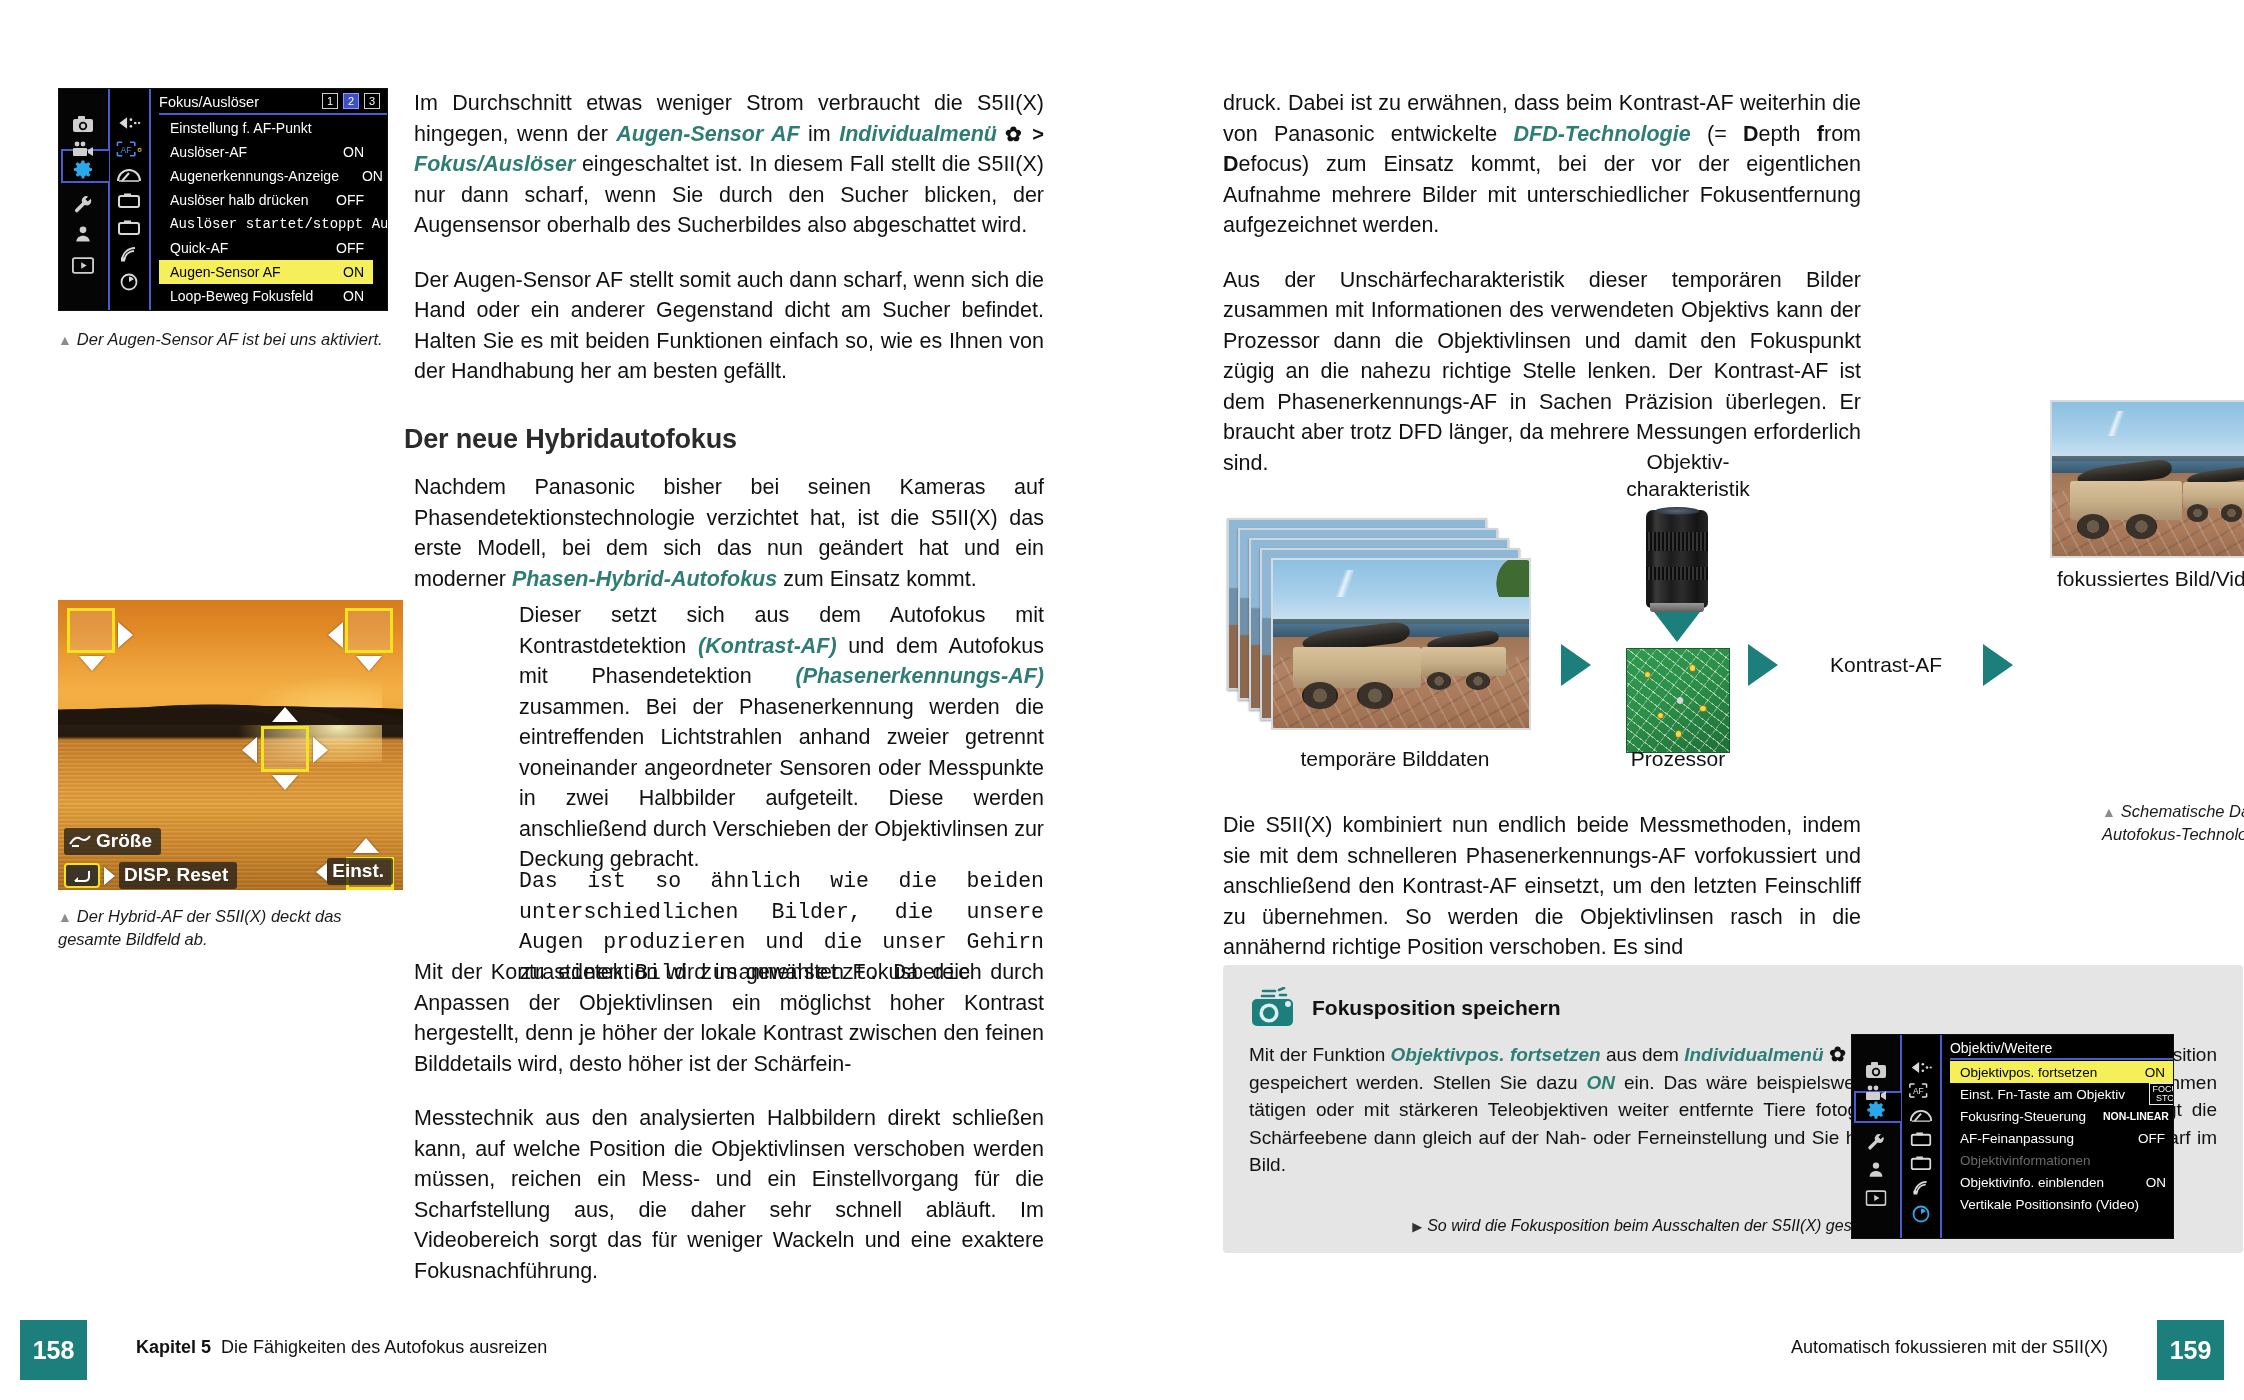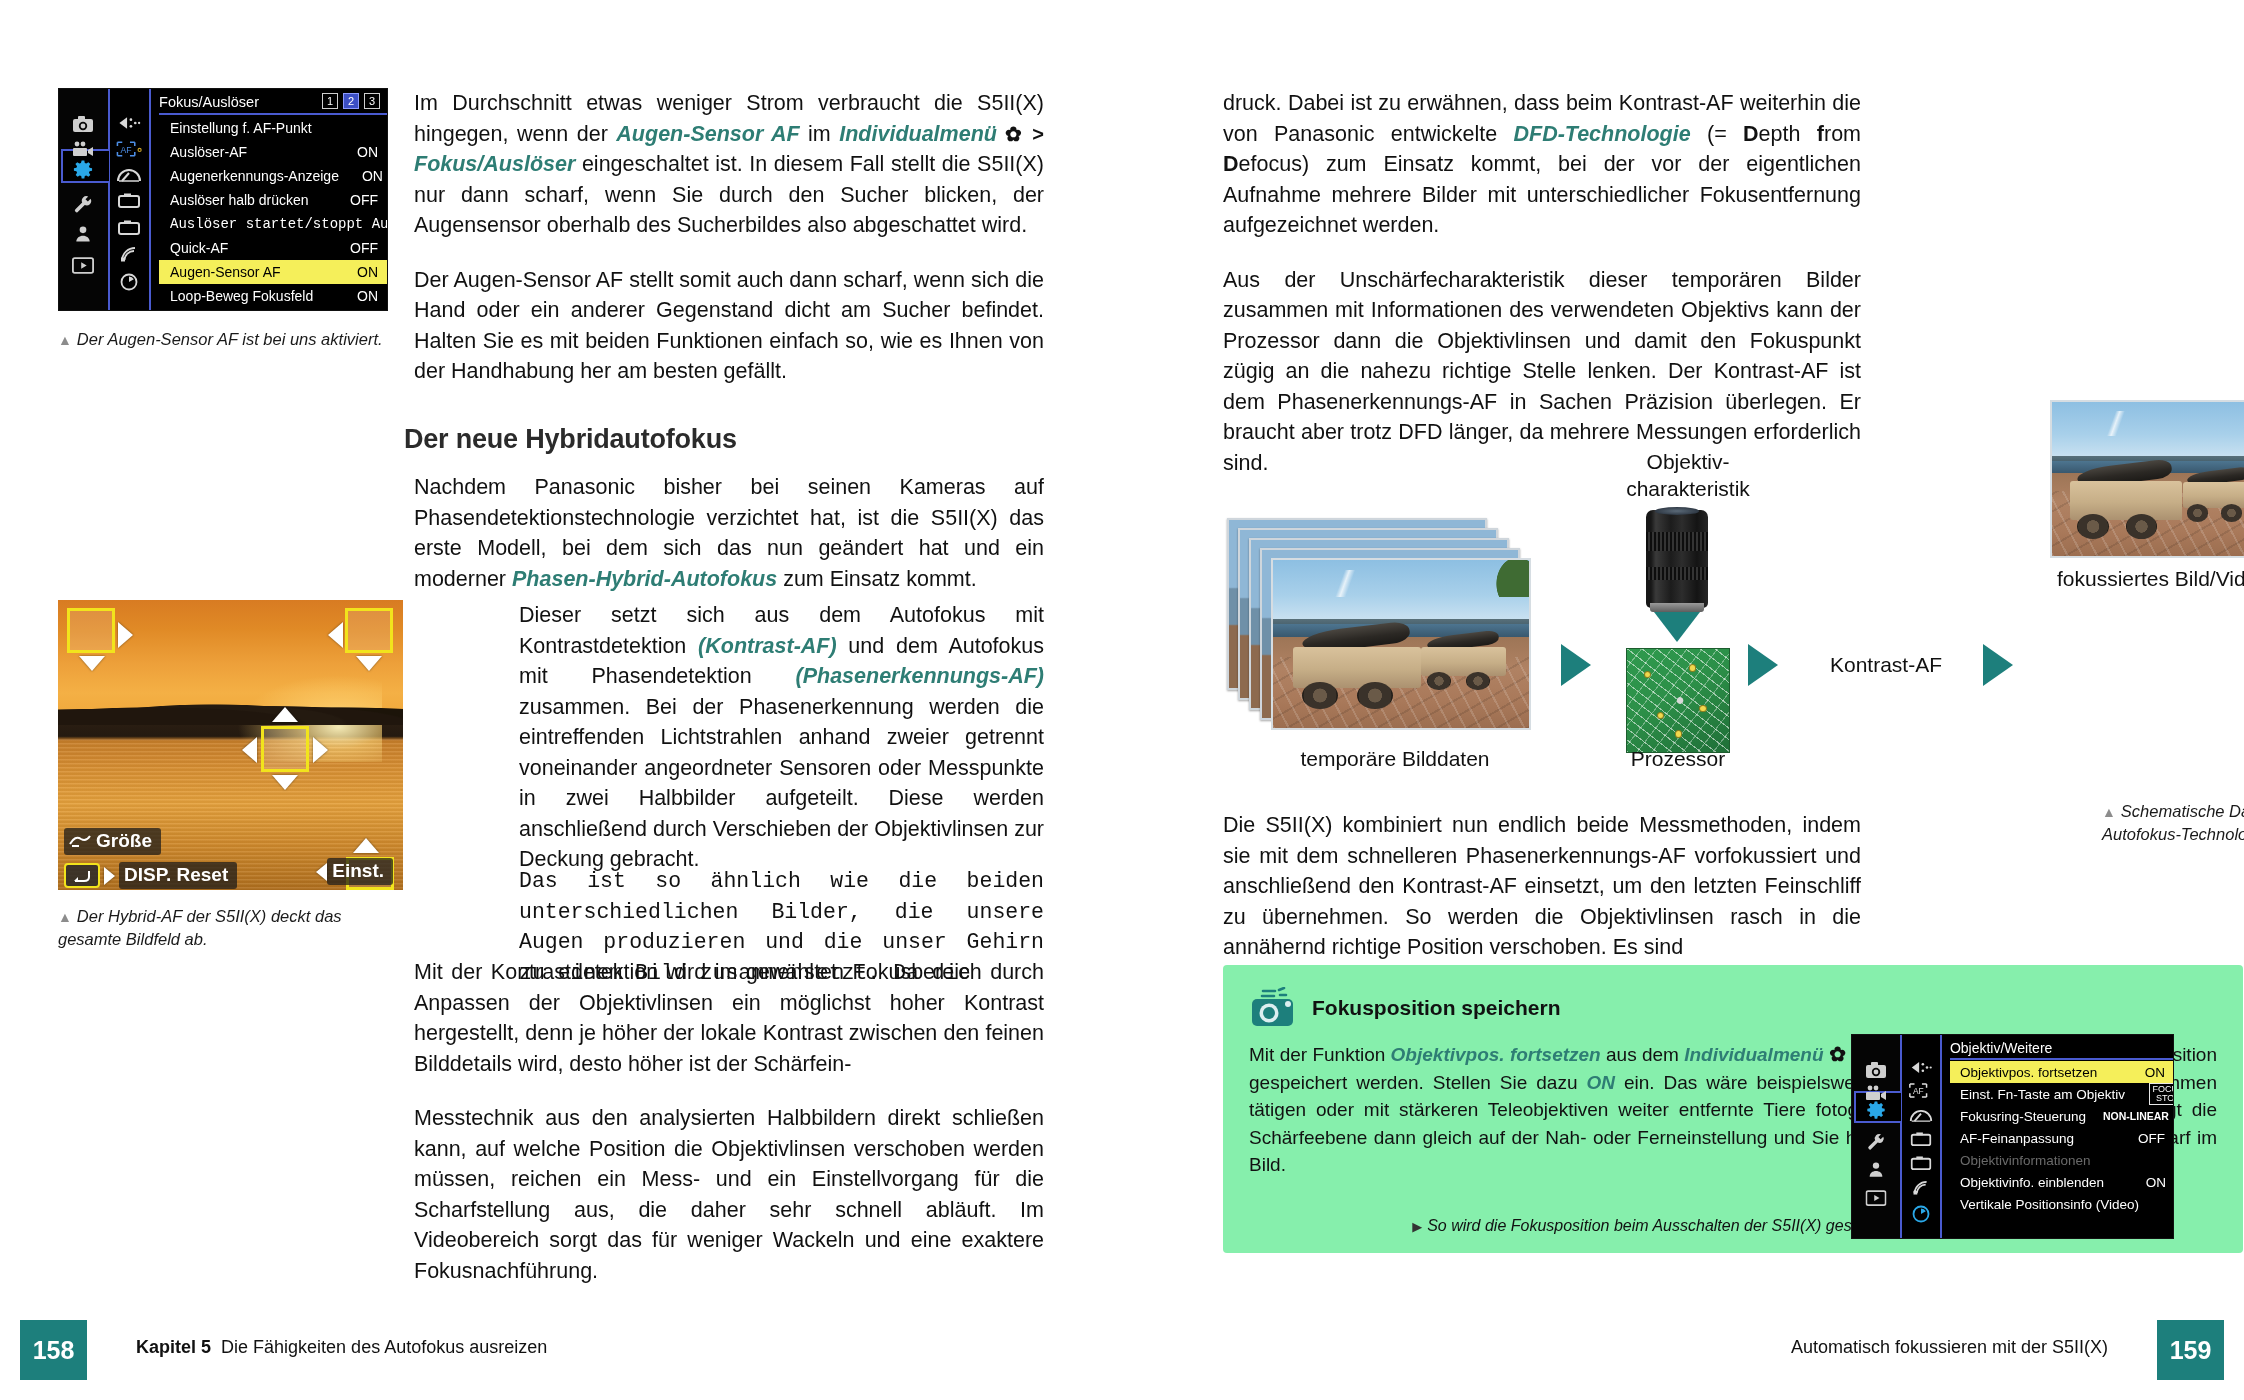--- a/index.html
+++ b/index.html
@@ -302,21 +302,21 @@
     position: absolute;
     font-size: 21px;
     line-height: 27px;
     color: #111;
     text-align: center;
   }
 
   
   .tipbox {
     position: absolute;
-    background: #86efac;
+    background: #e5e5e5;
     border-radius: 4px;
   }
   .tip-head {
     display: flex; align-items: center; gap: 13px;
   }
   .tip-title { font-size: 21px; font-weight: 700; color: #111; }
   .tip-body {
     font-size: 19px; line-height: 27.5px; text-align: justify; color: #111;
   }
   .tip-caption {
@@ -452,21 +452,21 @@
       <div class="cam-title" style="left:30.5%; top:5px; font-size:14.5px;">Fokus/Auslöser</div>
 
       <div class="cam-tabs" style="right:7px; top:4px;">
         <div class="cam-tab" style="width:16px; height:16px; font-size:11px;">1</div>
         <div class="cam-tab active" style="width:16px; height:16px; font-size:11px;">2</div>
         <div class="cam-tab" style="width:16px; height:16px; font-size:11px;">3</div>
       </div>
 
       <div class="cam-rule" style="left:30.5%; right:0; top:24px; height:2px;"></div>
 
-      <div class="cam-list" style="left:30.5%; right:0; top:27px;">
+      <div class="cam-list" style="left:30.5%; right:14px; top:27px;">
         <div class="cam-row" style="height:24px; font-size:14px; padding:0 9px 0 11px;">
           <span class="lbl">Einstellung f. AF-Punkt</span>
           <span class="val" style="width:44px;"></span>
         </div>
         <div class="cam-row" style="height:24px; font-size:14px; padding:0 9px 0 11px;">
           <span class="lbl">Auslöser-AF</span>
           <span class="val" style="width:44px;">ON</span>
         </div>
         <div class="cam-row" style="height:24px; font-size:14px; padding:0 9px 0 11px;">
           <span class="lbl">Augenerkennungs-Anzeige</span>

